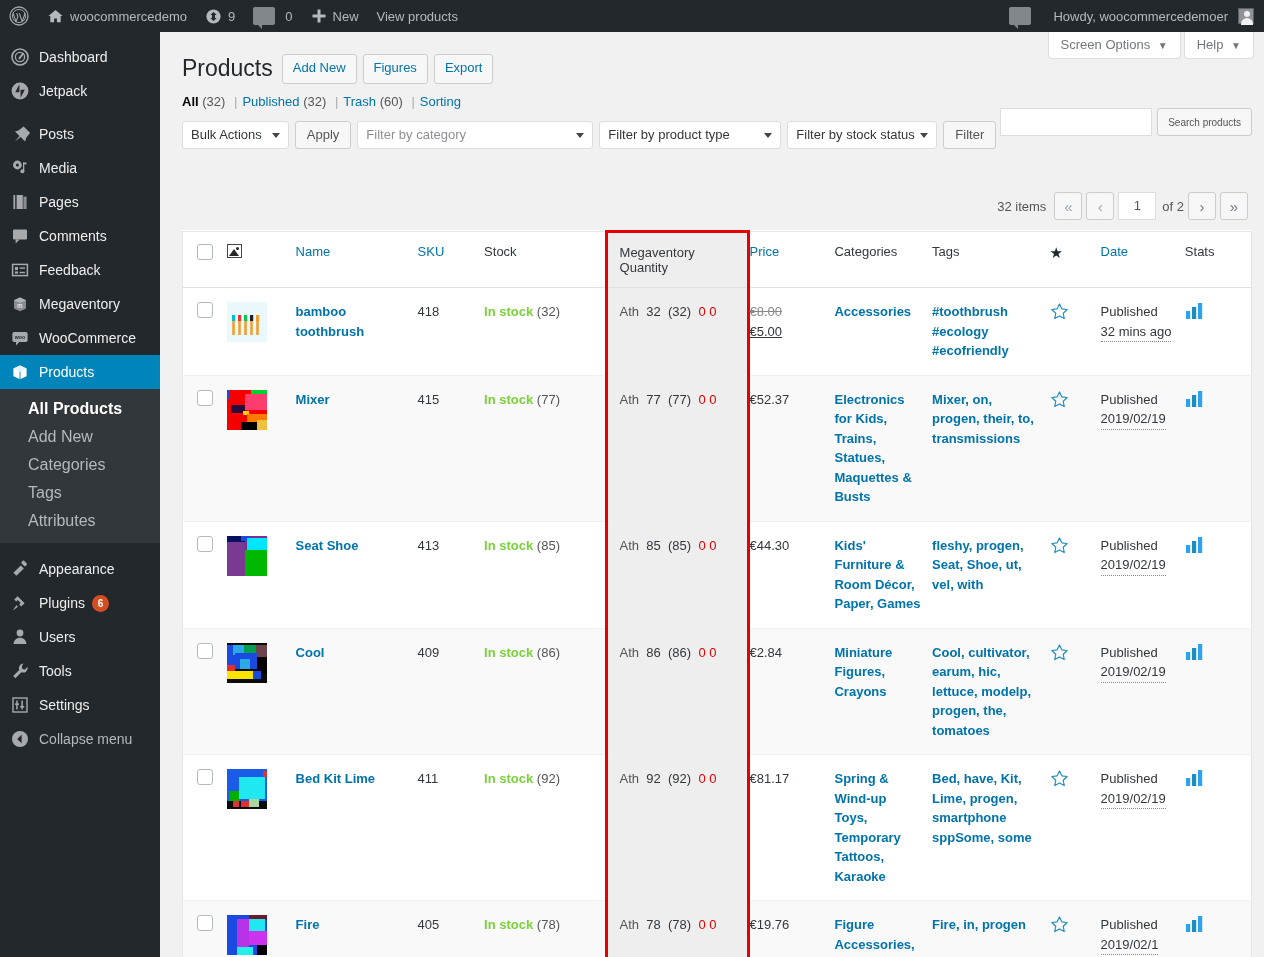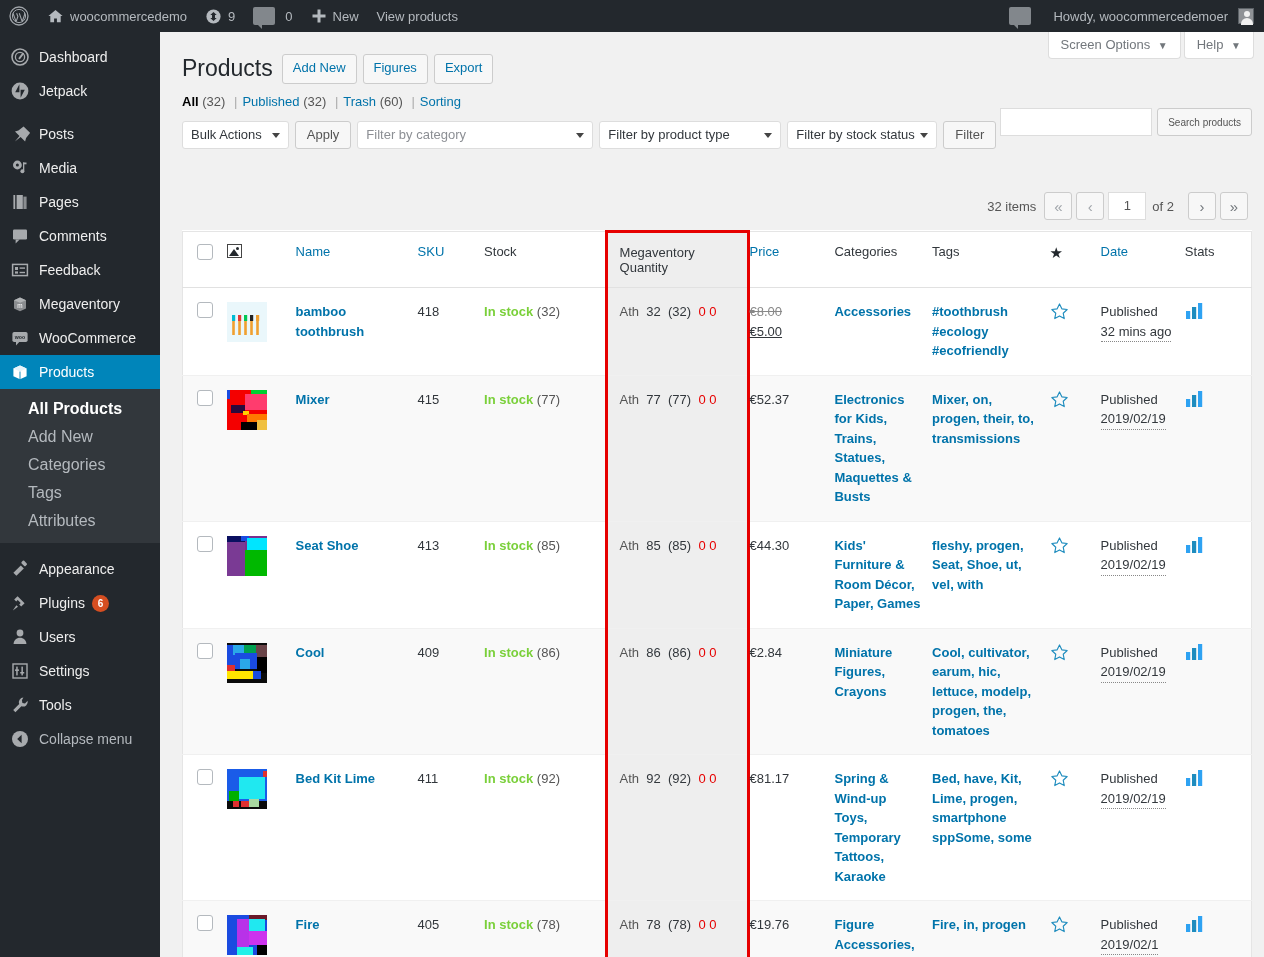--- a/index.html
+++ b/index.html
@@ -170,21 +170,21 @@
     display: inline-flex; align-items: center; justify-content: center;
     width: 28px; height: 28px; border: 1px solid #ccc; border-radius: 3px;
     background: #f7f7f7; color: #72777c; margin-right: 4px;
     text-decoration: none; font-size: 15px; cursor: pointer;
   }
   .pg-btn.disabled { color: #a0a5aa; background: #f7f7f7; cursor: default; }
   .pg-cur {
     width: 38px; height: 28px; border: 1px solid #ddd; background: #fff;
     text-align: center; line-height: 26px; margin-right: 6px; font-size: 13px;
   }
-  .pg-of { margin-right: 14px; }
+  .pg-of { margin-right: 4px; }
 
   
   .wp-table {
     position: absolute; left: 22px; top: 198px;
     width: 1070px;
     border-collapse: collapse; background: #fff;
     border: 1px solid #e5e5e5; border-bottom: none;
     font-size: 13px;
     table-layout: fixed;
   }
@@ -438,34 +438,34 @@
   <a class="menu-item">
     <svg class="mi-ico" viewBox="0 0 20 20">
       <circle cx="10" cy="6" r="3.4" fill="#a7aaad"></circle>
       <path d="M3.6 17c0-3.6 2.9-6.2 6.4-6.2s6.4 2.6 6.4 6.2z" fill="#a7aaad"></path>
     </svg>
     <span class="mi-label">Users</span>
   </a>
 
   <a class="menu-item">
     <svg class="mi-ico" viewBox="0 0 20 20">
+      <path d="M13.4 2.6a4.6 4.6 0 00-4.2 6.4l-6 6 2.2 2.2 6-6a4.6 4.6 0 006.2-5.4l-2.6 2.6-2.6-.5-.5-2.6z" fill="#a7aaad"></path>
+    </svg>
+    <span class="mi-label">Tools</span>
+  </a>
+
+  <a class="menu-item">
+    <svg class="mi-ico" viewBox="0 0 20 20">
       <rect x="3" y="3" width="14" height="14" fill="none" stroke="#a7aaad" stroke-width="1.4"></rect>
       <rect x="6.2" y="5.6" width="1.5" height="8.8" fill="#a7aaad"></rect>
       <rect x="5" y="8.4" width="4" height="1.5" fill="#a7aaad"></rect>
       <rect x="11.4" y="5.6" width="1.5" height="8.8" fill="#a7aaad"></rect>
       <rect x="10.2" y="11" width="4" height="1.5" fill="#a7aaad"></rect>
     </svg>
     <span class="mi-label">Settings</span>
-  </a>
-
-  <a class="menu-item">
-    <svg class="mi-ico" viewBox="0 0 20 20">
-      <path d="M13.4 2.6a4.6 4.6 0 00-4.2 6.4l-6 6 2.2 2.2 6-6a4.6 4.6 0 006.2-5.4l-2.6 2.6-2.6-.5-.5-2.6z" fill="#a7aaad"></path>
-    </svg>
-    <span class="mi-label">Tools</span>
   </a>
 
   <a class="menu-item">
     <svg class="mi-ico" viewBox="0 0 20 20">
       <circle cx="10" cy="10" r="8" fill="#a7aaad"></circle>
       <path d="M11.6 5.8L7.2 10l4.4 4.2z" fill="#23282d"></path>
     </svg>
     <span class="mi-label" style="color:#b4b9be">Collapse menu</span>
   </a>
 </div>

